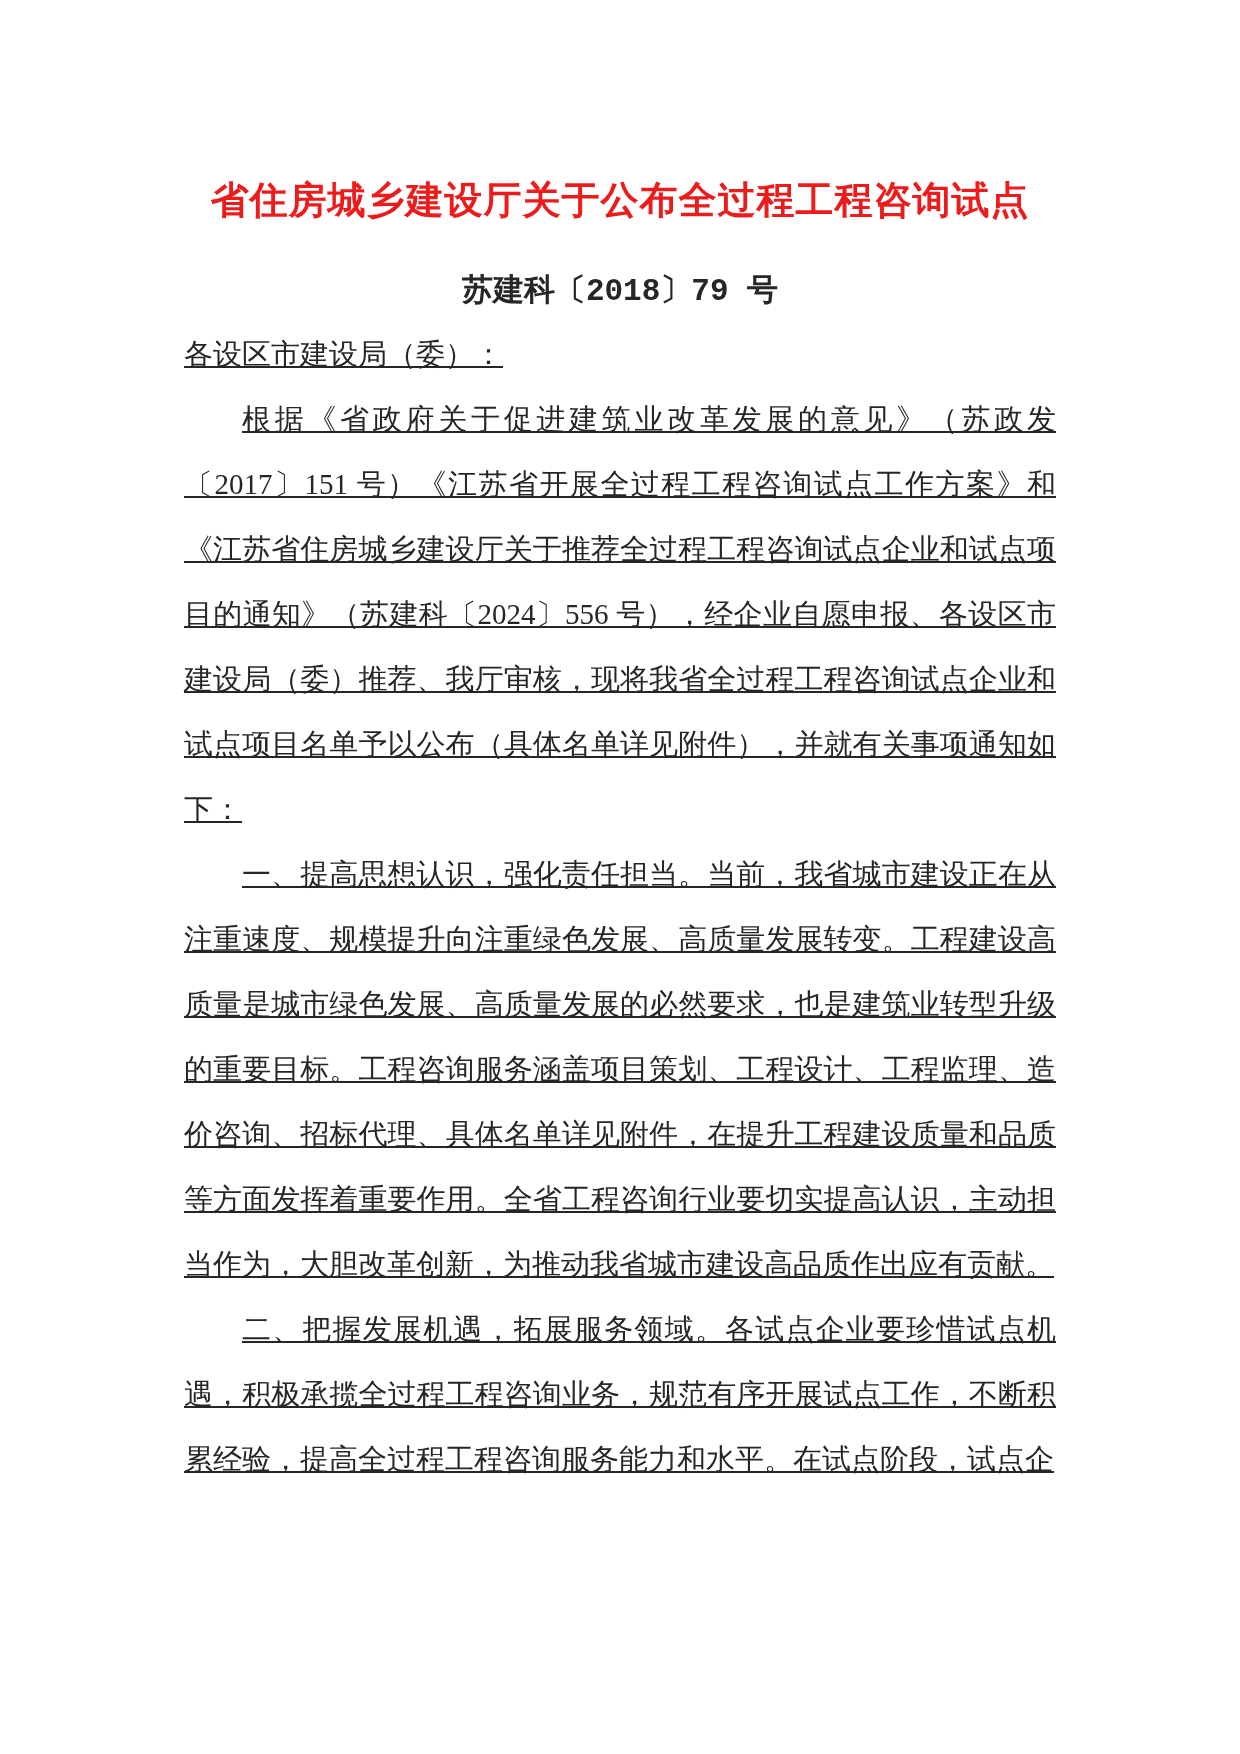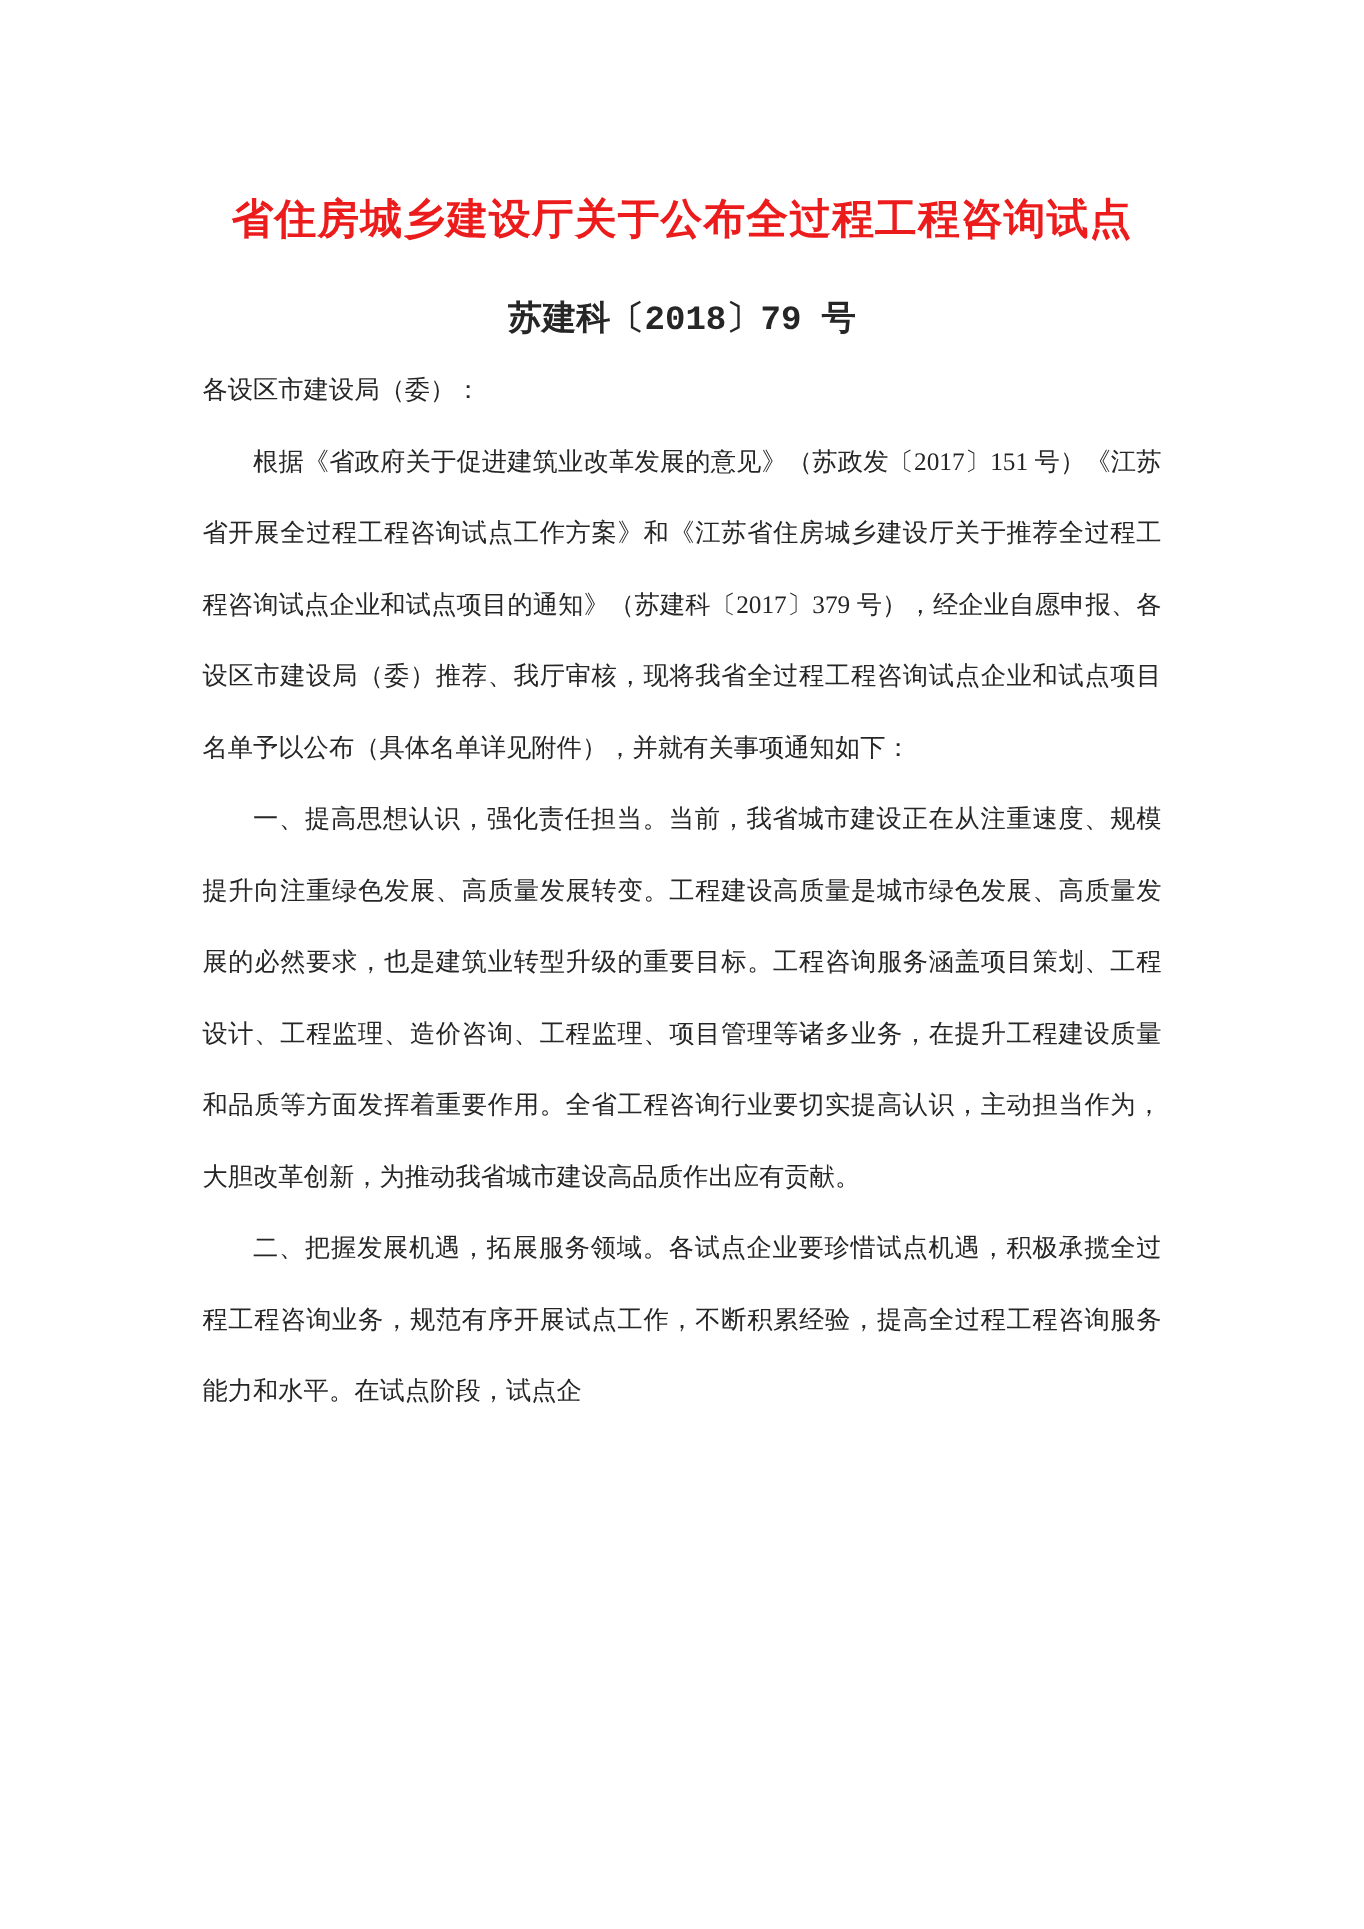--- a/index.html
+++ b/index.html
@@ -36,24 +36,25 @@
     text-align: center;
     color: #262626;
     font-family: Liberation Mono, monospace;
     font-weight: 700;
     font-size: 31px;
     line-height: 48px;
   }
   .doc-body {
     margin-top: 6px;
     color: #262626;
-    font-size: 23px;
+    font-size: 29px;
     line-height: 65px;
     text-align: justify;
     text-justify: inter-ideograph;
+    text-decoration: underline;
   }
   .doc-body p {
     margin: 0;
     padding: 0;
   }
   .doc-body p.salutation {
     text-indent: 0;
   }
   .doc-body p.body-para {
     text-indent: 2em;
@@ -65,18 +66,18 @@
 <div class="page">
 
   <h1 class="doc-title">
     <span class="title-line">省住房城乡建设厅关于公布全过程工程咨询试点</span>
   </h1>
 
   <div class="doc-number">苏建科〔2018〕79 号</div>
 
   <div class="doc-body">
     <p class="salutation">各设区市建设局（委）：</p>
-    <p class="body-para">根据《省政府关于促进建筑业改革发展的意见》（苏政发〔2017〕151 号）《江苏省开展全过程工程咨询试点工作方案》和《江苏省住房城乡建设厅关于推荐全过程工程咨询试点企业和试点项目的通知》（苏建科〔2017〕379 号），经企业自愿申报、各设区市建设局（委）推荐、我厅审核，现将我省全过程工程咨询试点企业和试点项目名单予以公布（具体名单详见附件），并就有关事项通知如下：</p>
-    <p class="body-para">一、提高思想认识，强化责任担当。当前，我省城市建设正在从注重速度、规模提升向注重绿色发展、高质量发展转变。工程建设高质量是城市绿色发展、高质量发展的必然要求，也是建筑业转型升级的重要目标。工程咨询服务涵盖项目策划、工程设计、工程监理、造价咨询、工程监理、项目管理等诸多业务，在提升工程建设质量和品质等方面发挥着重要作用。全省工程咨询行业要切实提高认识，主动担当作为，大胆改革创新，为推动我省城市建设高品质作出应有贡献。</p>
+    <p class="body-para">根据《省政府关于促进建筑业改革发展的意见》（苏政发〔2017〕151 号）《江苏省开展全过程工程咨询试点工作方案》和《江苏省住房城乡建设厅关于推荐全过程工程咨询试点企业和试点项目的通知》（苏建科〔2024〕556 号），经企业自愿申报、各设区市建设局（委）推荐、我厅审核，现将我省全过程工程咨询试点企业和试点项目名单予以公布（具体名单详见附件），并就有关事项通知如下：</p>
+    <p class="body-para">一、提高思想认识，强化责任担当。当前，我省城市建设正在从注重速度、规模提升向注重绿色发展、高质量发展转变。工程建设高质量是城市绿色发展、高质量发展的必然要求，也是建筑业转型升级的重要目标。工程咨询服务涵盖项目策划、工程设计、工程监理、造价咨询、招标代理、具体名单详见附件，在提升工程建设质量和品质等方面发挥着重要作用。全省工程咨询行业要切实提高认识，主动担当作为，大胆改革创新，为推动我省城市建设高品质作出应有贡献。</p>
     <p class="body-para">二、把握发展机遇，拓展服务领域。各试点企业要珍惜试点机遇，积极承揽全过程工程咨询业务，规范有序开展试点工作，不断积累经验，提高全过程工程咨询服务能力和水平。在试点阶段，试点企</p>
   </div>
 
 </div>
 
 </body></html>

